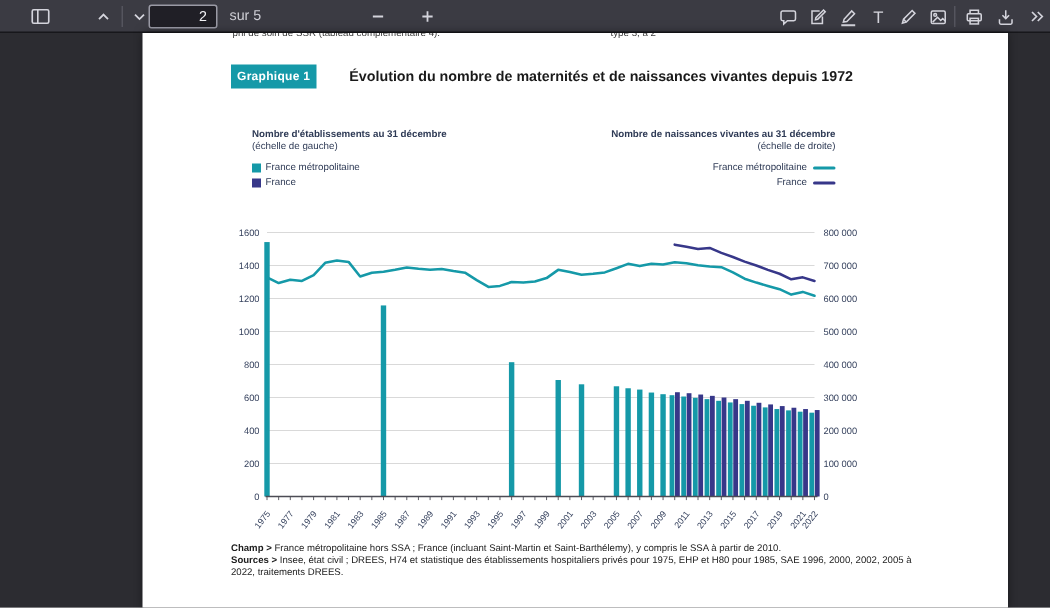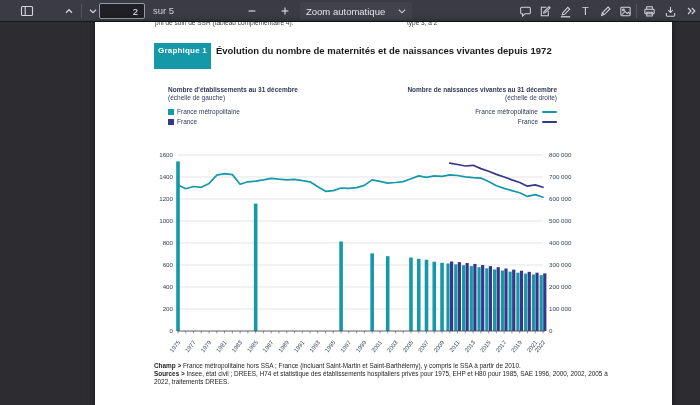--- a/index.html
+++ b/index.html
@@ -42,21 +42,21 @@
     position:absolute; left:95px; top:-1px; width:577px; height:384px;
     background:#ffffff; box-shadow:0 0 6px rgba(0,0,0,.5);
   }
   .clip-line { position:absolute; left:0; top:0; width:560px; height:7px; overflow:hidden; }
   .clip-line span { position:absolute; top:-3px; font-size:6.5px; color:#3a3a3a; white-space:nowrap; }
   .clip-frag-left { left:60px; }
   .clip-frag-right { left:312px; }
   .fig-title { position:absolute; left:59px; top:21px; width:445px; font-size:9.5px; font-weight:bold; color:#1a1a1a; line-height:13px; }
   .badge {
     display:inline-block; color:#fff; font-size:8px; font-weight:bold;
-    padding:1px 4px 12px; margin-right:5px; letter-spacing:.2px; vertical-align:1px;
+    padding:1px 4px 2px; margin-right:22px; letter-spacing:.2px; vertical-align:1px;
   }
   .legend-left { position:absolute; left:73px; top:64px; font-size:6.5px; color:#2e3a55; }
   .legend-right { position:absolute; right:115px; top:64px; font-size:6.5px; color:#2e3a55; text-align:right; }
   .legend-title { font-weight:bold; line-height:8px; }
   .legend-sub { line-height:8px; margin-bottom:5px; }
   .legend-item { display:flex; align-items:center; line-height:10px; }
   .legend-right .legend-item { justify-content:flex-end; }
   .swatch-sq { display:inline-block; width:6px; height:6px; margin-right:3px; }
   .swatch-line { display:inline-block; width:15px; height:2px; margin-left:4px; border-radius:1px; }
   #chart-svg { position:absolute; left:38px; top:120px; }
@@ -99,28 +99,20 @@
       <svg width="12" height="12" viewBox="0 0 14 14" stroke="#d4d4dc" stroke-width="1.4">
           <line x1="3" y1="7" x2="11" y2="7"></line>
         </svg>
     </span>
   </button>
   <button class="tb-btn" style="left:276px">
     <span>
       <svg width="12" height="12" viewBox="0 0 14 14" stroke="#d4d4dc" stroke-width="1.4">
           <line x1="3" y1="7" x2="11" y2="7"></line>
           <line x1="7" y1="3" x2="7" y2="11"></line>
-        </svg>
-    </span>
-  </button>
-  <button class="zoom-dd">
-    <span>Zoom automatique</span>
-    <span>
-      <svg width="8" height="7" viewBox="0 0 9 8" fill="none" stroke="#c6c6ce" stroke-width="1.3">
-          <path d="M1 2 L4.5 5.5 L8 2"></path>
         </svg>
     </span>
   </button>
 
   <button class="tb-btn" style="left:516px">
     <span>
       <svg width="13" height="13" viewBox="0 0 14 14" fill="none" stroke="#d4d4dc" stroke-width="1.1">
         <path d="M3 2.5 h8 a1.2 1.2 0 0 1 1.2 1.2 v4.6 a1.2 1.2 0 0 1 -1.2 1.2 h-4.6 l-2.6 2.4 v-2.4 h-0.8 a1.2 1.2 0 0 1 -1.2 -1.2 v-4.6 a1.2 1.2 0 0 1 1.2 -1.2 z"></path>
       </svg>
     </span>

